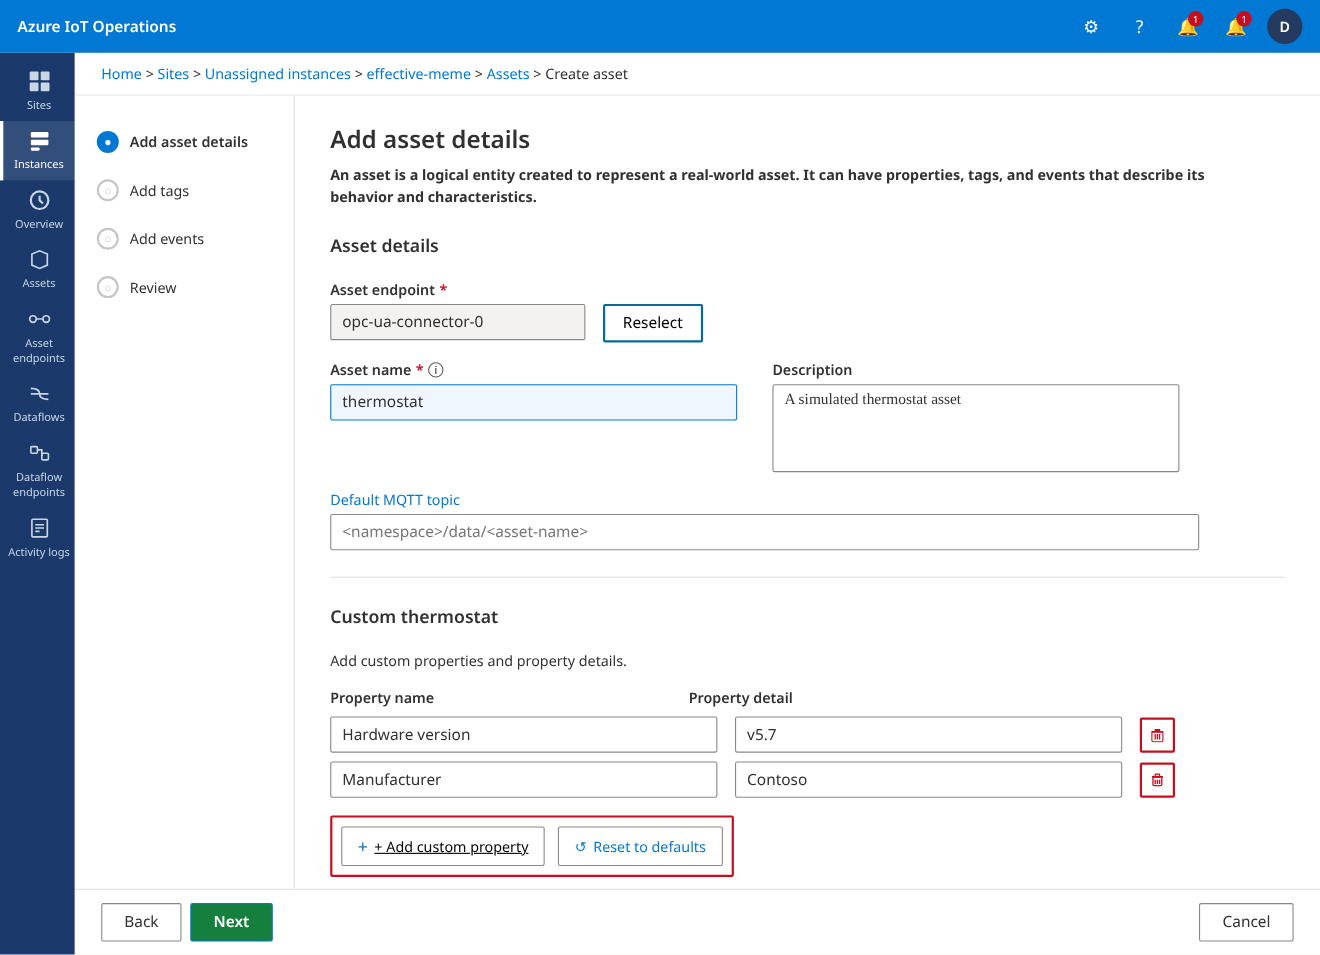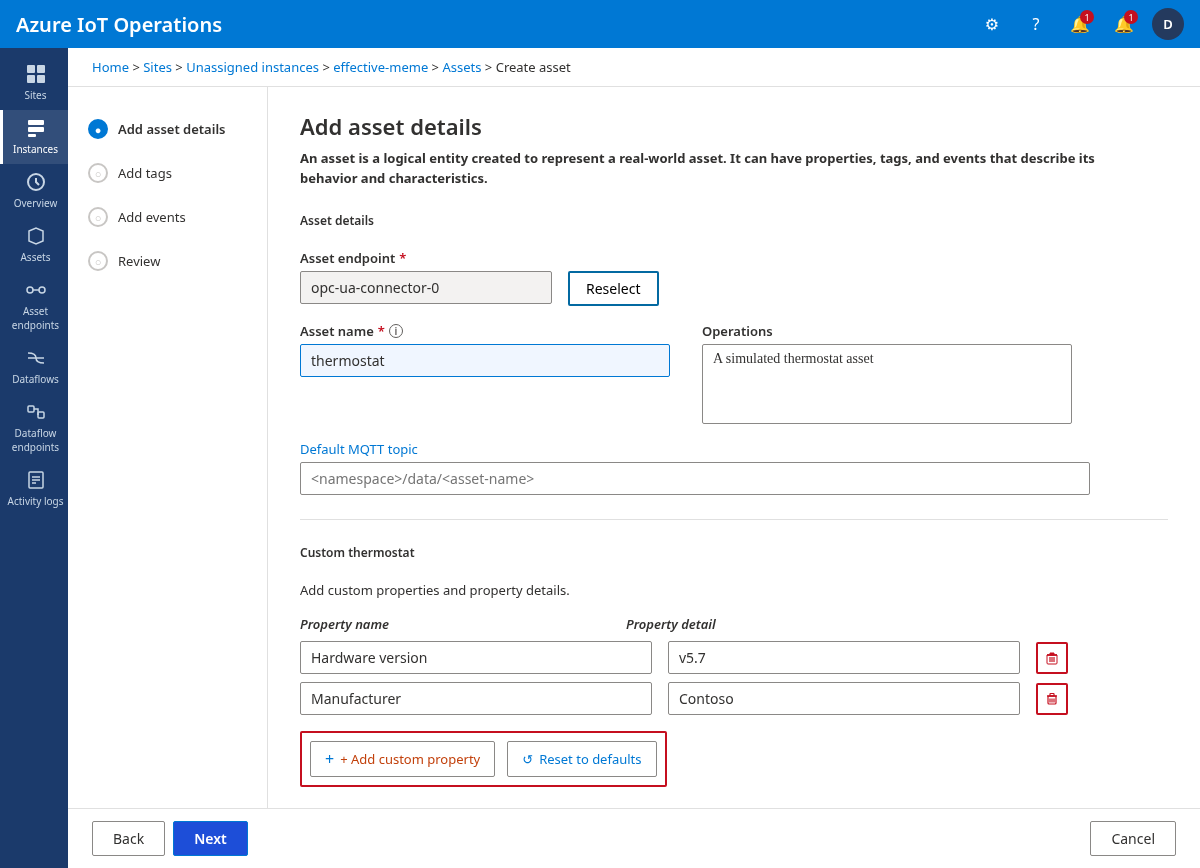--- a/index.html
+++ b/index.html
@@ -10,21 +10,21 @@
       background: #0078d4;
       color: white;
       height: 48px;
       display: flex;
       align-items: center;
       padding: 0 16px;
       flex-shrink: 0;
       justify-content: space-between;
     }
     .topnav-title {
-      font-size: 20px;
+      font-size: 14px;
       font-weight: 600;
       color: white;
     }
     .topnav-icons {
       display: flex;
       align-items: center;
       gap: 12px;
     }
     .topnav-icon-btn {
       width: 32px; height: 32px;
@@ -154,21 +154,21 @@
     }
     .form-desc {
       font-size: 13px;
       color: #323130;
       margin-bottom: 24px;
       max-width: 850px;
       line-height: 1.5;
       font-weight: bold;
     }
     .section-title {
-      font-size: 12px;
+      font-size: 16px;
       font-weight: 600;
       color: #323130;
       margin-bottom: 16px;
       padding-bottom: 4px;
     }
     .field-group {
       margin-bottom: 16px;
     }
     .field-label {
       font-size: 13px;
@@ -200,21 +200,21 @@
       padding: 6px 10px;
       font-size: 14px;
       font-family: inherit;
       color: #323130;
       outline: none;
       background: white;
     }
     .text-input.filled { background: #f0f6ff; border-color: #0078d4; }
     .asset-name-input { width: 370px; }
     .desc-input { width: 370px; height: 80px; resize: none; font-family: inherit; }
-    .endpoint-input { width: 252px; }
+    .endpoint-input { width: 232px; }
     .mqtt-input { width: 790px; color: #a19f9d; }
 
     .reselect-btn {
       padding: 6px 16px;
       border: 2px solid #0369a1;
       background: white;
       border-radius: 2px;
       cursor: pointer;
       font-size: 14px;
       font-family: inherit;
@@ -234,21 +234,20 @@
     }
     .props-header-row {
       display: flex;
       gap: 16px;
       margin-bottom: 8px;
     }
     .prop-header-label {
       font-size: 13px;
       font-weight: 600;
       color: #323130;
-      font-style: italic;
     }
     .prop-name-col { width: 310px; }
     .prop-detail-col { width: 310px; }
     .prop-row {
       display: flex;
       gap: 16px;
       margin-bottom: 8px;
       align-items: center;
     }
     .prop-input { width: 352px; }
@@ -312,21 +311,21 @@
       background: white;
       border-radius: 2px;
       cursor: pointer;
       font-size: 14px;
       font-family: inherit;
       color: #323130;
     }
     .btn-next {
       padding: 7px 20px;
       border: 1px solid #0078d4;
-      background: #1d4ed8;
+      background: #15803d;
       color: white;
       border-radius: 2px;
       cursor: pointer;
       font-size: 14px;
       font-family: inherit;
       font-weight: 600;
     }
     .btn-cancel {
       padding: 7px 20px;
       border: 1px solid #8a8886;
@@ -484,21 +483,21 @@
         <div class="field-row" style="margin-bottom:16px; align-items:flex-start;">
           <div class="field-group" style="margin-bottom:0;">
             <div class="field-label">
               <span>Asset name</span>
               <span class="required">*</span>
               <div class="info-icon">i</div>
             </div>
             <input type="text" class="text-input asset-name-input filled" value="thermostat" style="">
           </div>
           <div class="field-group" style="margin-bottom:0; margin-left:16px;">
-            <div class="field-label">Operations</div>
+            <div class="field-label">Description</div>
             <textarea class="text-input desc-input" style="">A simulated thermostat asset</textarea>
           </div>
         </div>
 
         <div class="field-group">
           <div class="field-label" style="color:#0078d4; font-weight:400;">Default MQTT topic</div>
           <input type="text" class="text-input mqtt-input" placeholder="&lt;namespace&gt;/data/&lt;asset-name&gt;" style="">
         </div>
 
         <hr class="divider">
@@ -537,21 +536,21 @@
               <line x1="5" y1="6.5" x2="5" y2="10.5" stroke="#c50f1f" stroke-width="1.2"></line>
               <line x1="7" y1="6.5" x2="7" y2="10.5" stroke="#c50f1f" stroke-width="1.2"></line>
               <line x1="9" y1="6.5" x2="9" y2="10.5" stroke="#c50f1f" stroke-width="1.2"></line>
             </svg>
           </button>
         </div>
 
         <div class="action-row">
           <button class="add-prop-btn">
             <span style="font-size:16px; color:#0078d4;">+</span>
-            <span style="color:#c2410c;">+ Add custom property</span>
+            <span style="color:#000000;text-decoration:underline;">+ Add custom property</span>
           </button>
           <button class="reset-btn">
             <span style="color:#0078d4;">↺</span>
             <span style="color:#0078d4;">Reset to defaults</span>
           </button>
         </div>
 
       </div>
     </div>
 

